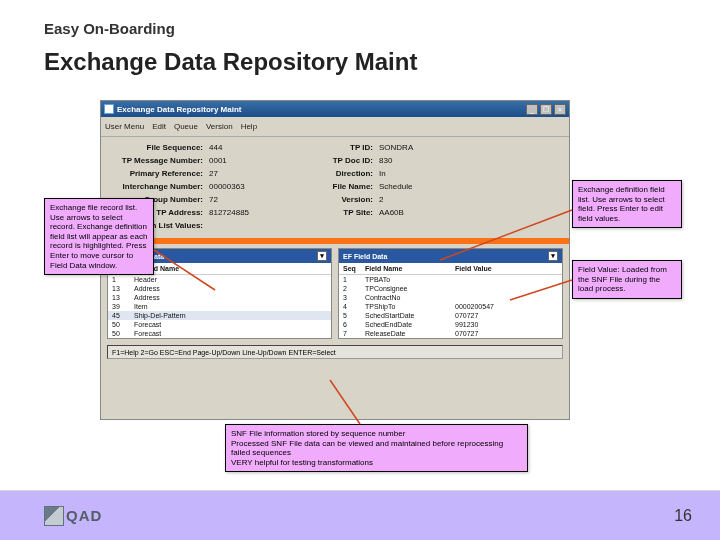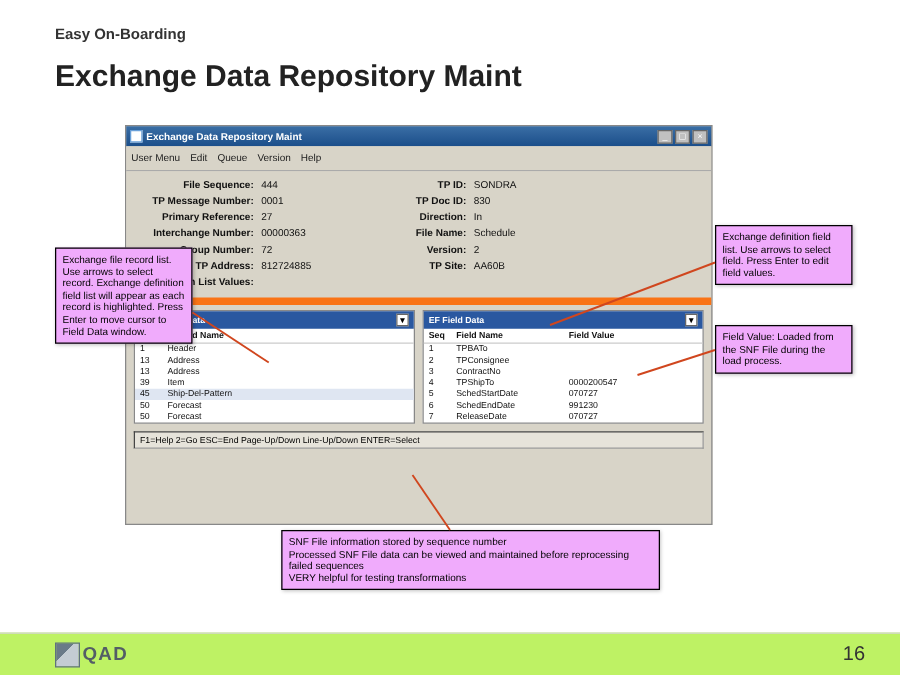--- a/index.html
+++ b/index.html
@@ -3,21 +3,21 @@
 <meta charset="utf-8">
 <style>
   * { box-sizing: border-box; margin: 0; padding: 0; }
   body {
     width: 720px; height: 540px;
     font-family: Arial, Helvetica, sans-serif;
     background: #fff;
     position: relative;
     overflow: hidden;
   }
-  .slide-heading { position: absolute; left: 44px; top: 20px; font-size: 12px; font-weight: bold; color: #333; }
+  .slide-heading { position: absolute; left: 44px; top: 20px; font-size: 15px; font-weight: bold; color: #333; }
   .slide-title   { position: absolute; left: 44px; top: 48px; font-size: 24px; font-weight: bold; color: #222; }
 
   .app-frame {
     position: absolute;
     left: 100px; top: 100px;
     width: 470px; height: 320px;
     border: 1px solid #888;
     background: #d8d4c8;
     display: flex; flex-direction: column;
     font-size: 8px;
@@ -95,22 +95,22 @@
     box-shadow:1px 1px 3px rgba(0,0,0,.25);
   }
   .callout-left   { left:44px; top:198px; width:110px;}
   .callout-right1 { left:572px; top:180px; width:110px;}
   .callout-right2 { left:572px; top:260px; width:110px;}
   .callout-bottom { left:225px; top:424px; width:303px;}
   svg.lines{ position:absolute; pointer-events:none; }
 
   
   .footer{
-    position:absolute; left:0; right:0; bottom:0; height:34px;
-    background: #bef264;
+    position:absolute; left:0; right:0; bottom:0; height:50px;
+    background: #c4b5fd;
     border-top: 1px solid #d5d5d5;
     display:flex; align-items:center; justify-content:space-between;
     padding: 0 28px 0 44px;
   }
   .qad-logo{ display:flex; align-items:center; gap:2px; }
   .qad-mark{
     width:20px; height:20px;
     background: linear-gradient(135deg,#6a7a88 40%,#c4ccd3 40%);
     border:1px solid #5f717f;
   }

